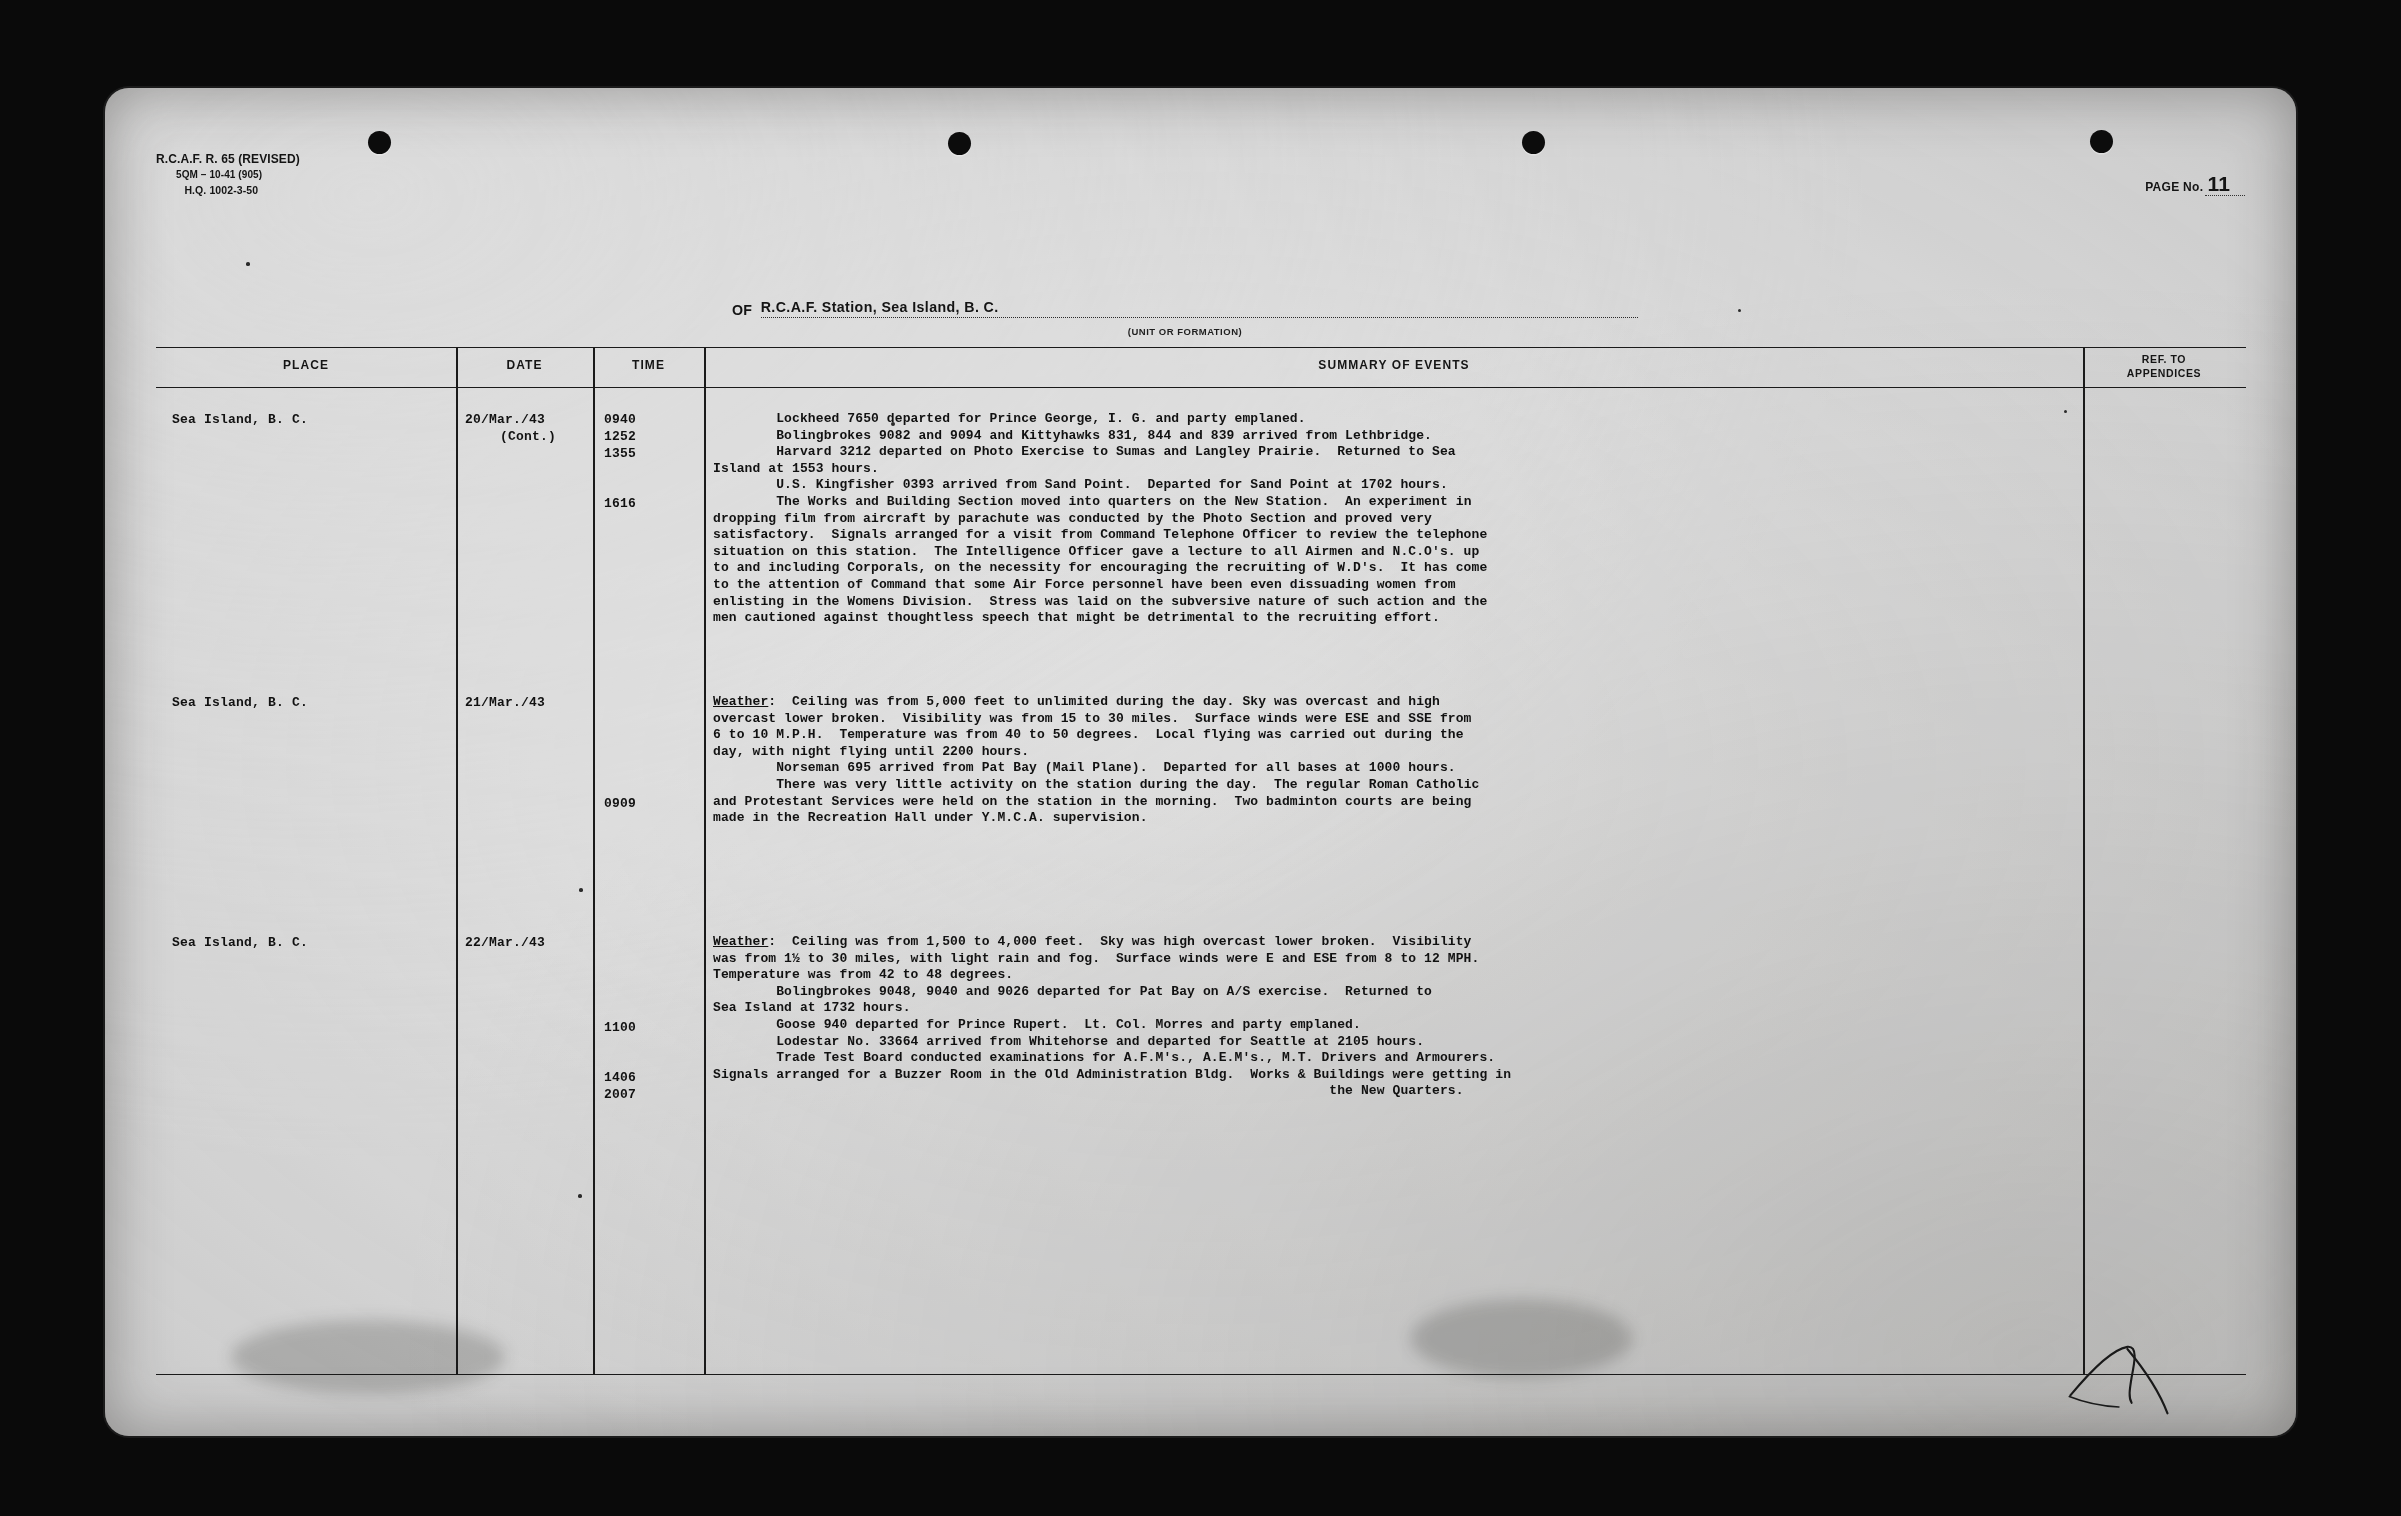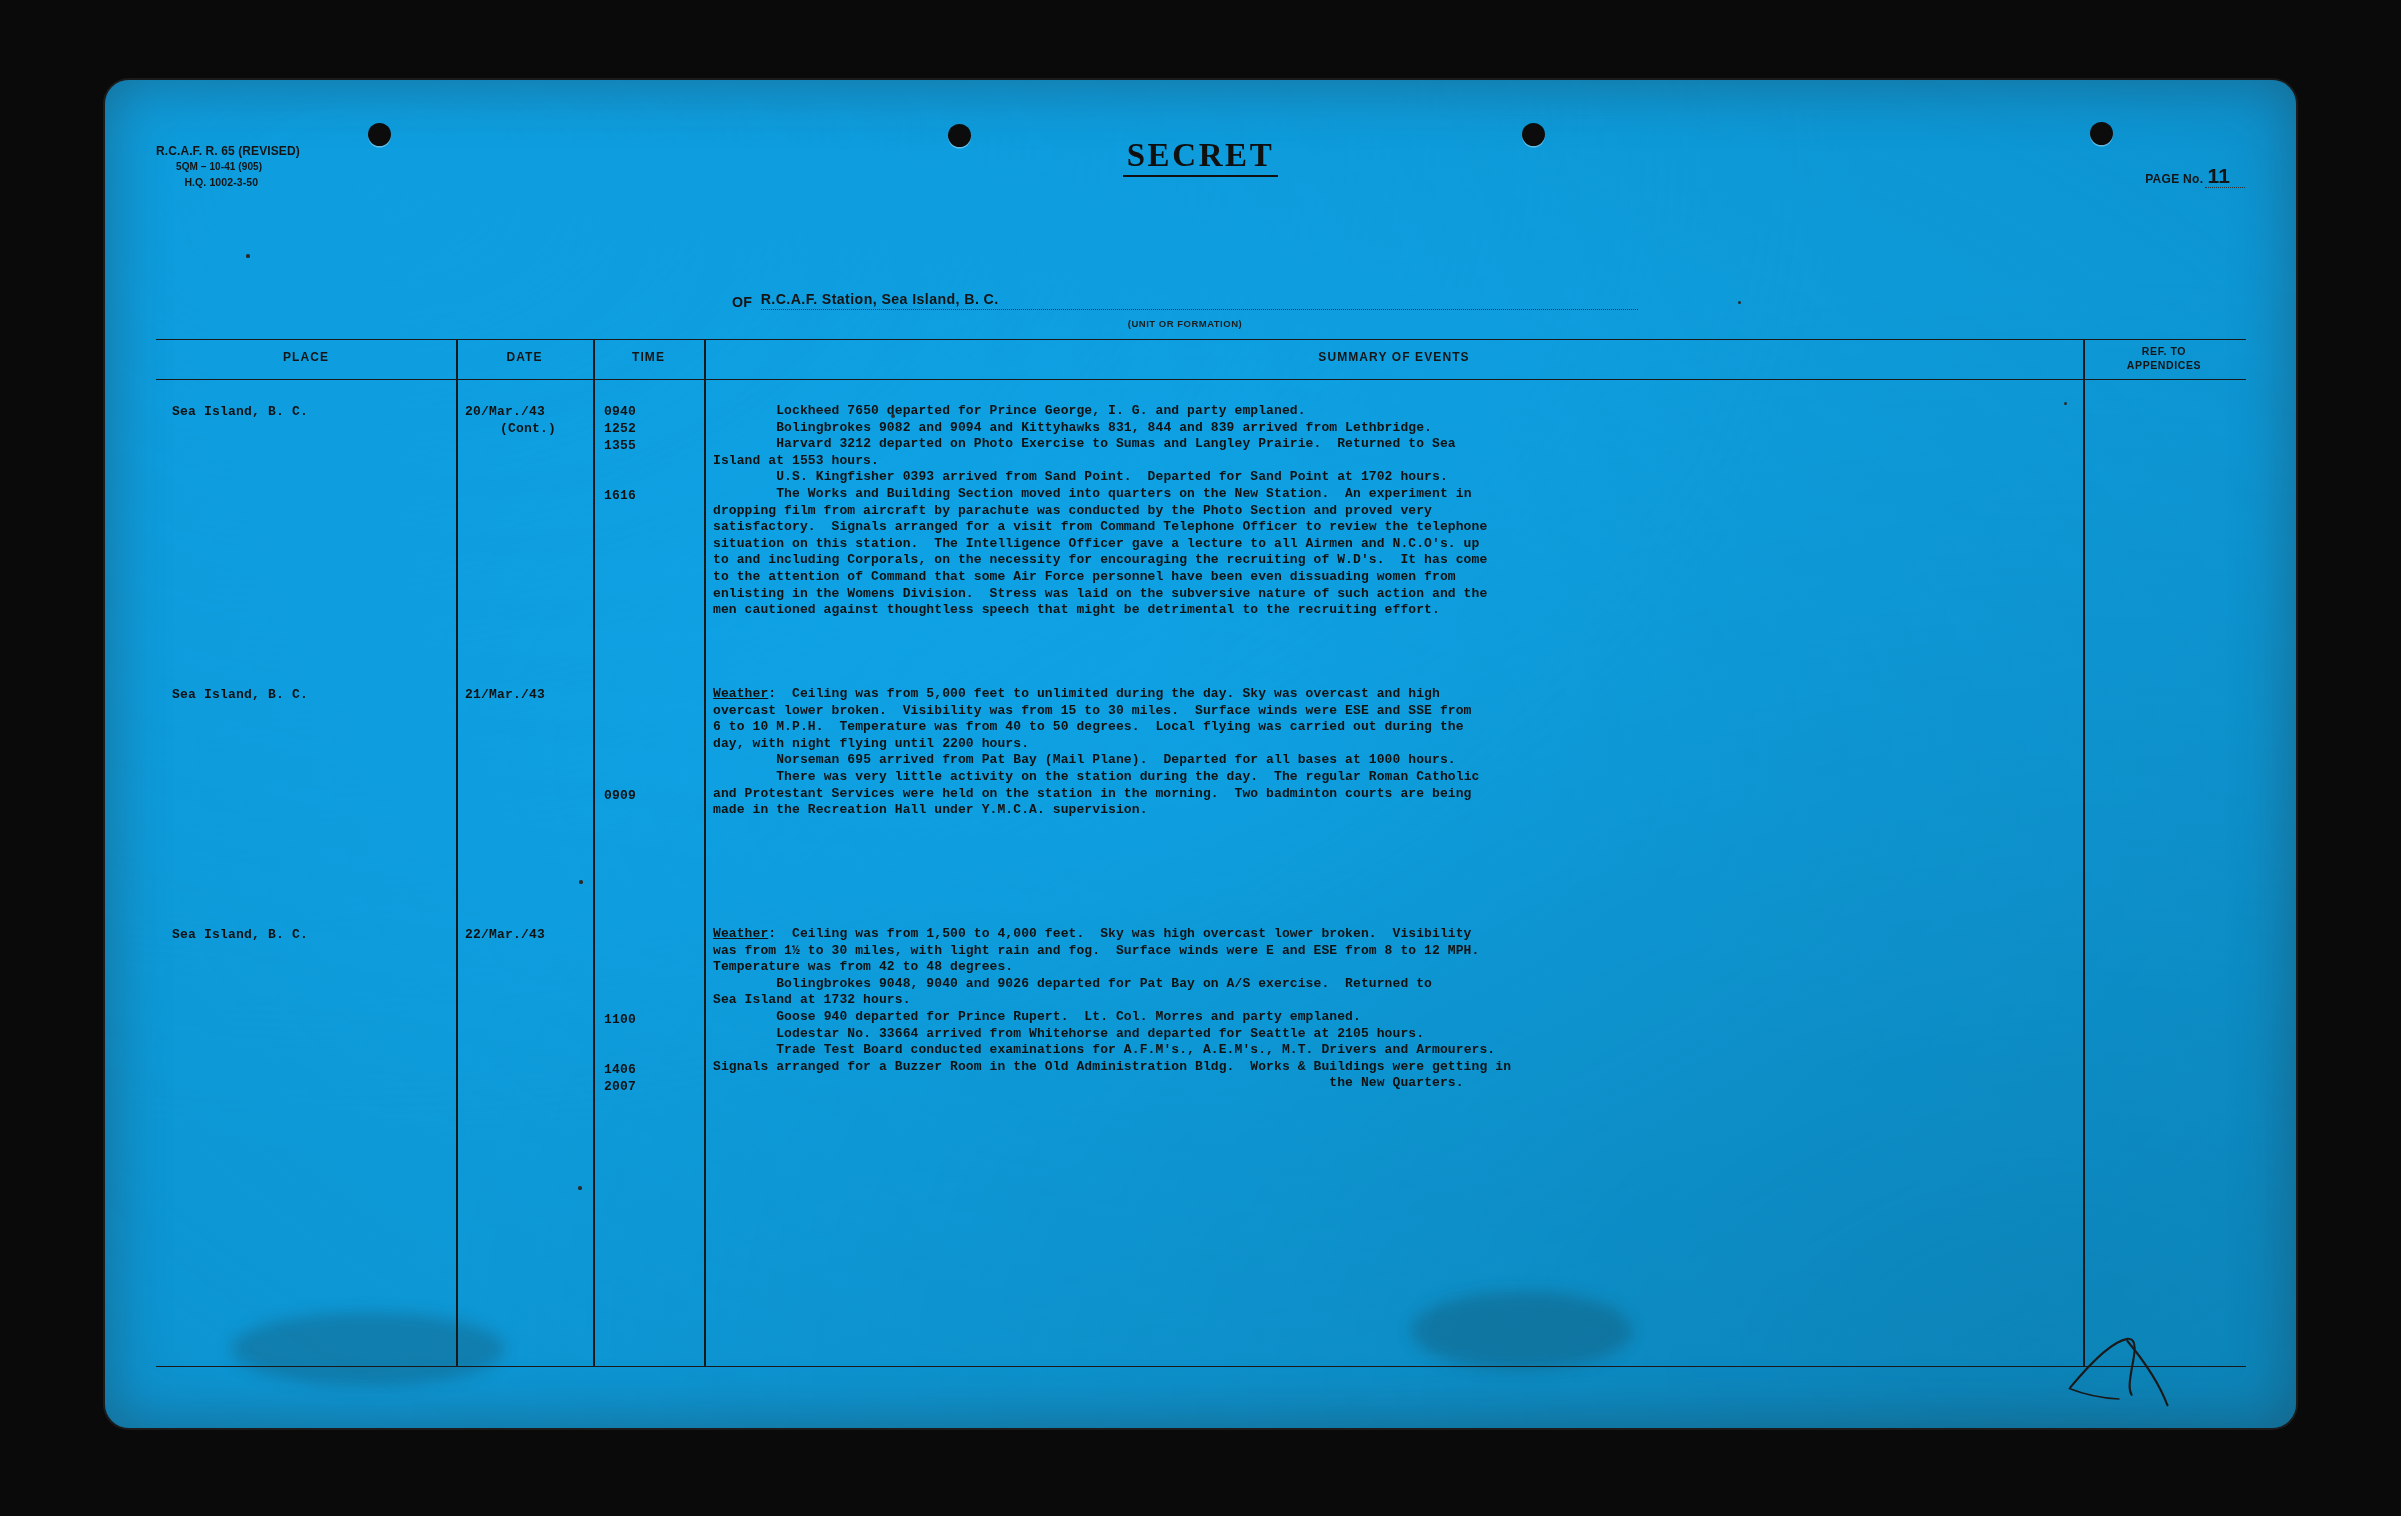--- a/index.html
+++ b/index.html
@@ -18,24 +18,24 @@
   #scan {
     position: absolute;
     left: 0; top: 0;
     width: 2401px; height: 1517px;
     background: #0a0a0a;
   }
 
   #sheet {
     position: absolute;
     left: 105px;
-    top: 80px;
+    top: 88px;
     width: 2191px;
     height: 1348px;
-    background: #0ea5e9;
+    background: #e5e5e5;
     border-radius: 24px;
     box-shadow: 0 0 0 2.1px #1b1b1b;
     overflow: hidden;
   }
 
   
   #sheet::before {
     content: "";
     position: absolute;
     inset: 0;
@@ -303,21 +303,20 @@
       <div class="smudge" style="left:1306px;top:1211px;width:221px;height:79px;"></div>
       <div class="smudge" style="left:126px;top:1232px;width:274px;height:74px;"></div>
 
       <div class="form-code">
         <div class="l1">R.C.A.F. R. 65 (REVISED)</div>
         <div class="l2">5QM – 10-41 (905)</div>
         <div class="l3">H.Q. 1002-3-50</div>
       </div>
 
 
-      <div class="secret"><span>SECRET</span></div>
 
       <div class="page-no">
         <span>PAGE No.</span><span class="num">11</span>
       </div>
 
 
       <div class="of-line">
         <span class="of-label">OF</span>
         <span class="of-value">R.C.A.F. Station, Sea Island, B. C.</span>
       </div>

